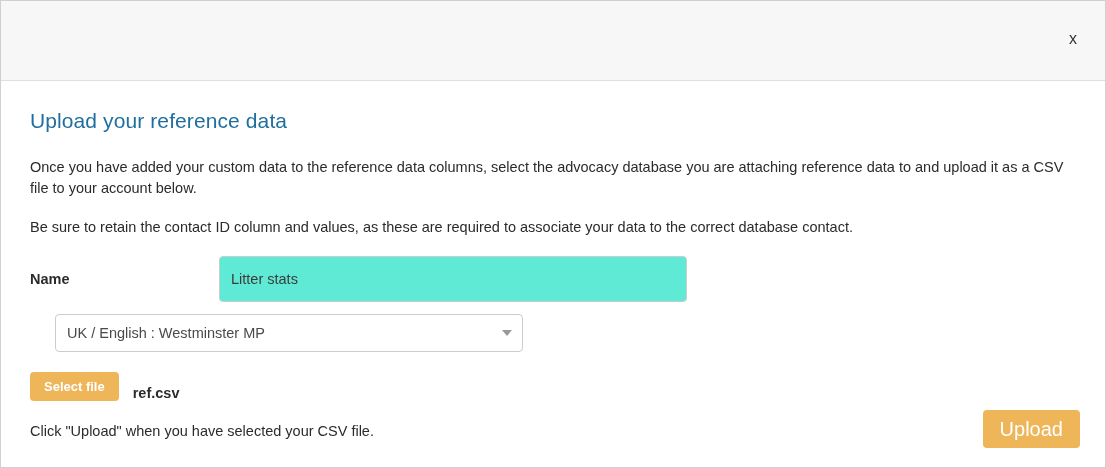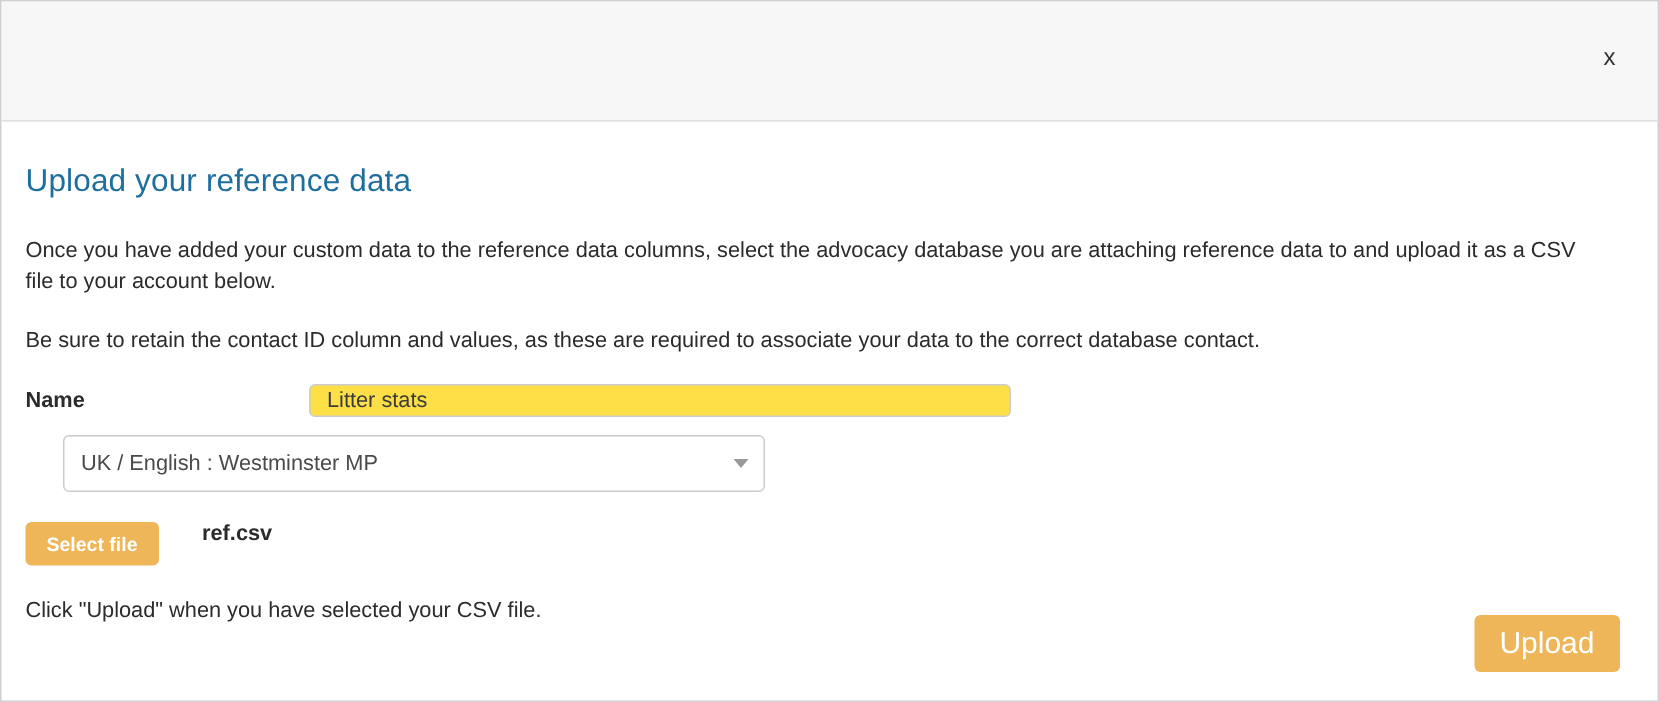--- a/index.html
+++ b/index.html
@@ -39,21 +39,21 @@
     top: 28px;
     font-size: 16px;
     color: #333333;
     cursor: pointer;
     line-height: 1;
     padding: 2px 4px;
   }
   
   .modal-body {
     position: relative;
-    padding: 0 16px;
+    padding: 0 29px;
   }
   .section-title {
     font-size: 21px;
     color: #1f6f9e;
     margin: 28px 0 0 0;
     font-weight: normal;
     letter-spacing: 0.1px;
   }
   .para {
     font-size: 14.5px;
@@ -73,29 +73,29 @@
   }
   .form-row.second { margin-top: 12px; }
   .field-label {
     width: 189px;
     font-size: 14.5px;
     font-weight: bold;
     color: #2b2b2b;
   }
   .text-input {
     width: 468px;
-    height: 22px;
+    height: 46px;
     box-sizing: border-box;
     border: 1px solid #cccccc;
     border-radius: 4px;
     padding: 0 11px;
     font-size: 14.5px;
     color: #3b3b3b;
     font-family: "Liberation Sans", sans-serif;
-    background: #fde047;
+    background: #5eead4;
     outline: none;
   }
   .select-wrap {
     position: relative;
     width: 468px;
     height: 38px;
     margin-left: 25px;
   }
   .select-box {
     width: 468px;
@@ -120,23 +120,22 @@
     width: 0;
     height: 0;
     border-left: 5px solid transparent;
     border-right: 5px solid transparent;
     border-top: 6px solid #999999;
     pointer-events: none;
   }
   
   .file-row {
     display: flex;
-    align-items: flex-start;
+    align-items: flex-end;
     margin-top: 20px;
-    gap: 15px;
   }
   .btn-orange {
     background: #eeb559;
     color: #ffffff;
     border: none;
     border-radius: 4px;
     font-size: 13px;
     font-weight: bold;
     padding: 8px 14px;
     cursor: pointer;

